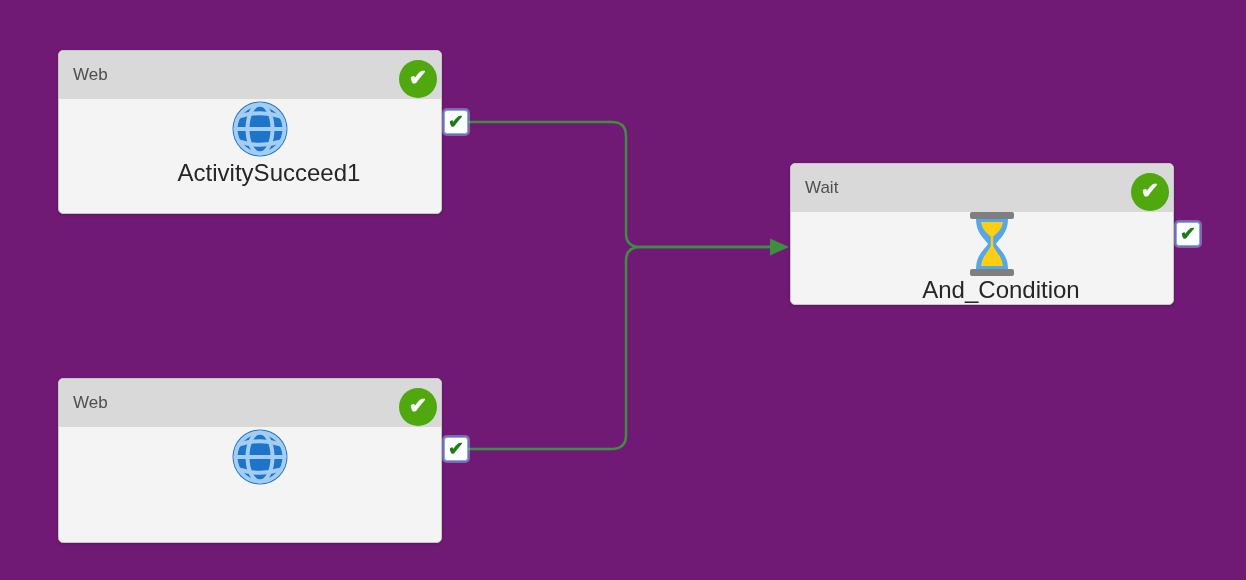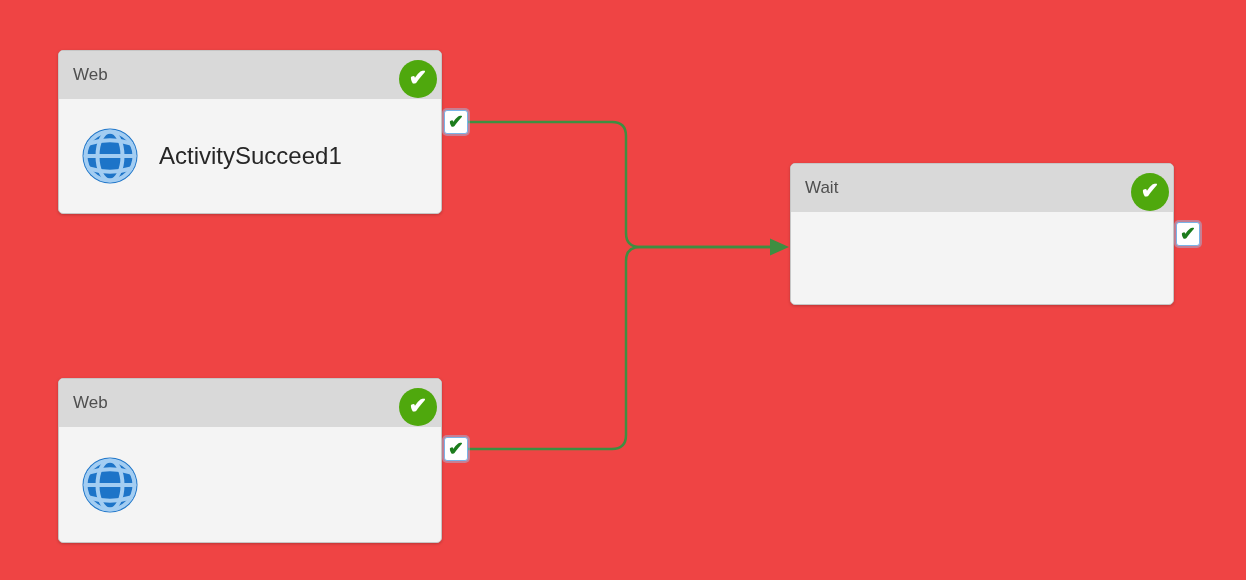--- a/index.html
+++ b/index.html
@@ -5,21 +5,21 @@
   html, body {
     margin: 0;
     padding: 0;
     background: #ffffff;
     font-family: "Liberation Sans", sans-serif;
   }
   .canvas {
     position: relative;
     width: 1246px;
     height: 580px;
-    background: #ef4444;
+    background: #701a75;
     overflow: hidden;
   }
   .wires {
     position: absolute;
     left: 0;
     top: 0;
     width: 1246px;
     height: 580px;
     pointer-events: none;
   }
@@ -76,20 +76,21 @@
     font-size: 22px;
     font-weight: 700;
     line-height: 1;
     transform: translateY(-1px);
   }
   .bdy {
     display: flex;
     align-items: center;
     height: calc(100% - 48px);
     padding-left: 20px;
+    flex-direction: column;
   }
   .activity-icon {
     flex: 0 0 auto;
     display: flex;
     align-items: center;
     justify-content: center;
     width: 62px;
   }
   .name {
     margin-left: 18px;
@@ -185,18 +186,31 @@
     <span class="port-check">✔</span>
   </div>
 
   <div class="node n3">
     <div class="hdr">
       <span class="hdr-label">Wait</span>
       <span class="badge">
         <span class="badge-check">✔</span>
       </span>
     </div>
+    <div class="bdy">
+      <span class="activity-icon">
+        <svg width="46" height="64" viewBox="0 0 46 64">
+          <rect x="1" y="0" width="44" height="7" rx="2" fill="#7f7f7f"></rect>
+          <rect x="1" y="57" width="44" height="7" rx="2" fill="#7f7f7f"></rect>
+          <path d="M7,7 H39 C39,21 31,26 27,32 C31,38 39,43 39,57 H7 C7,43 15,38 19,32 C15,26 7,21 7,7 Z" fill="#56a7e8"></path>
+          <path d="M12,10 H34 C33,18 27,22 23,25.5 C19,22 13,18 12,10 Z" fill="#fccf12"></path>
+          <path d="M23,32 C26,39 33,44 34,54 H12 C13,44 20,39 23,32 Z" fill="#fccf12"></path>
+          <rect x="21.8" y="25" width="2.4" height="10" fill="#fccf12"></rect>
+        </svg>
+      </span>
+      <span class="name">And_Condition</span>
+    </div>
   </div>
   <div class="port p3">
     <span class="port-check">✔</span>
   </div>
 
 </div>
 
 </body></html>

